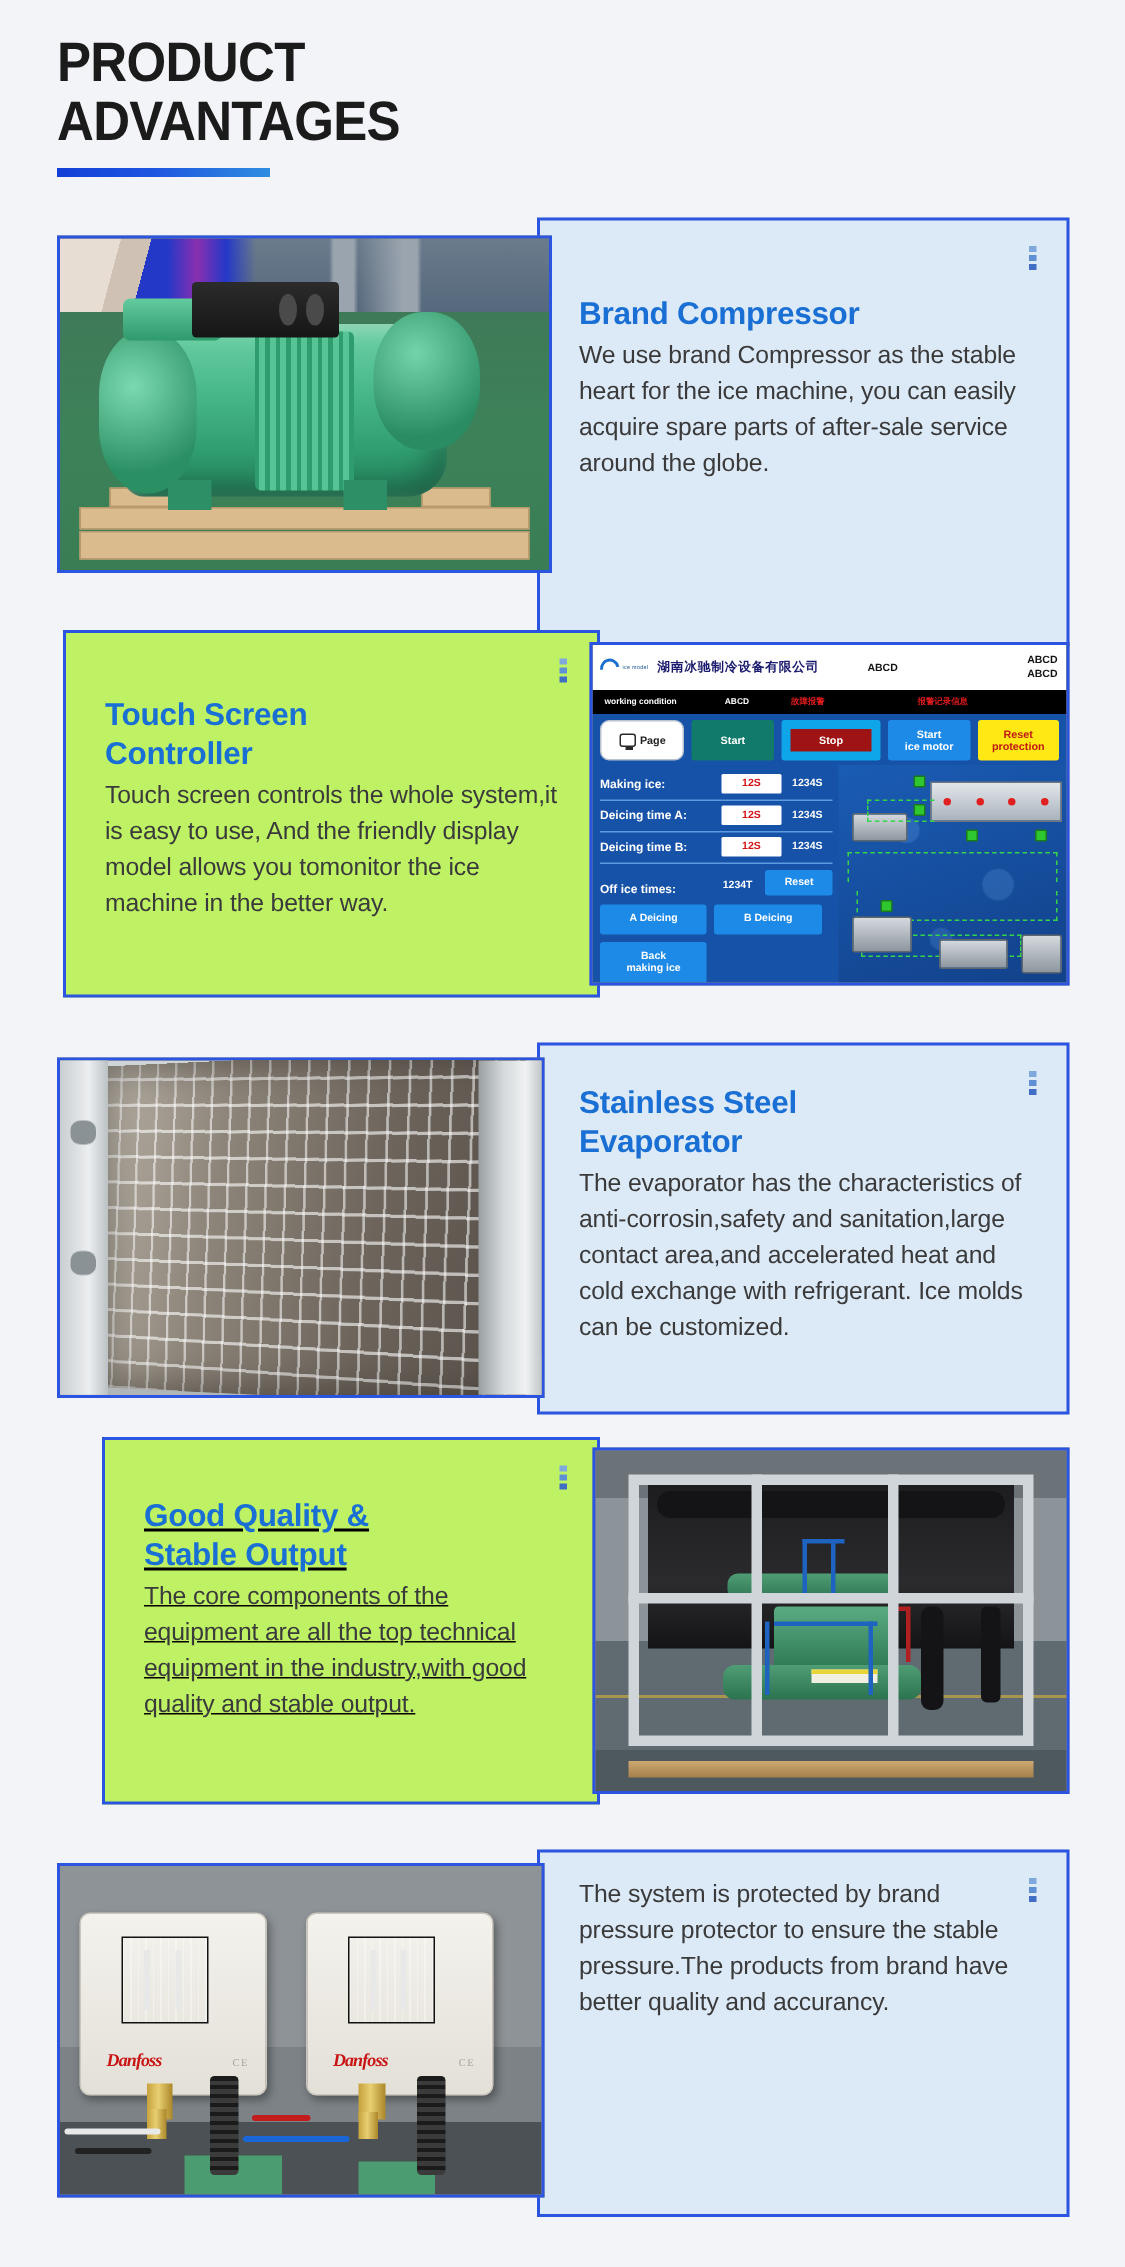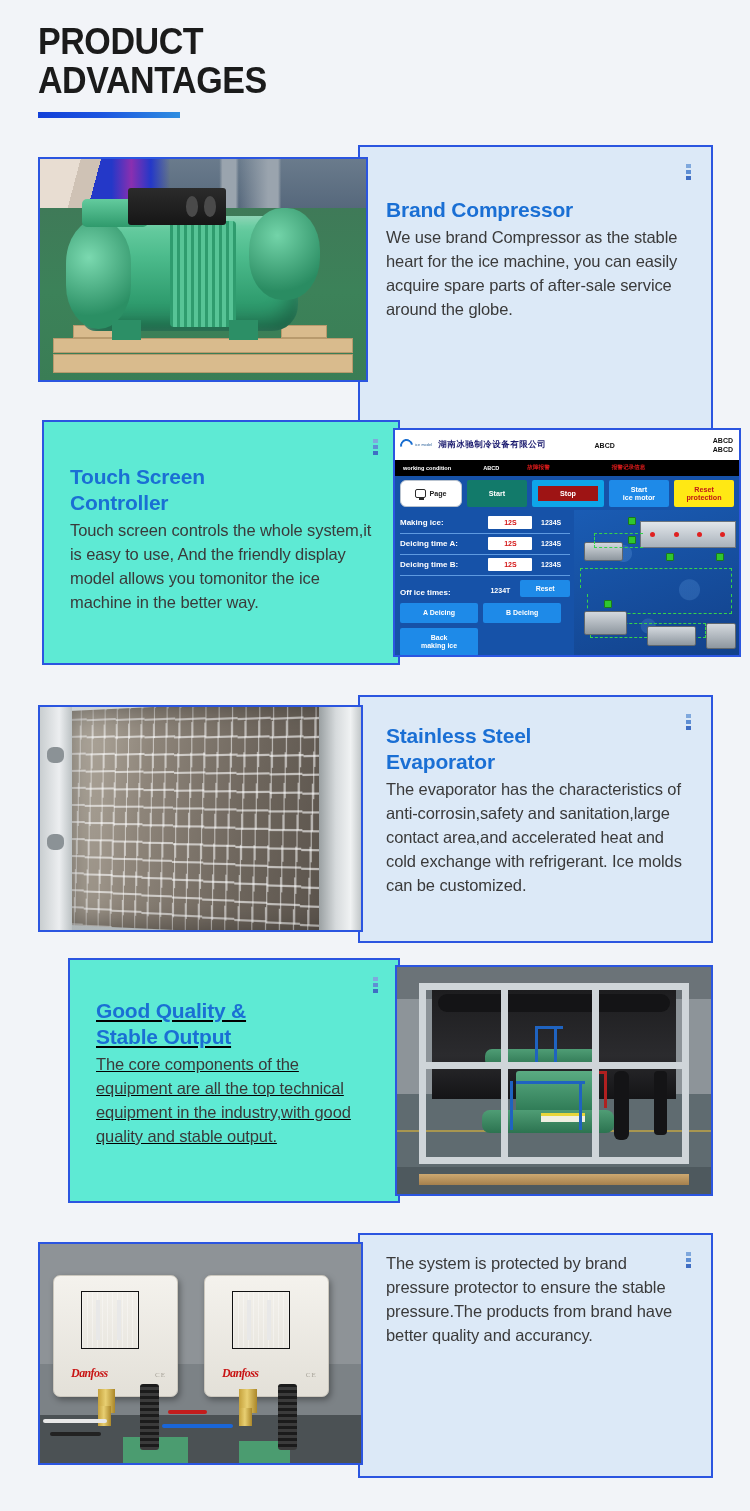--- a/index.html
+++ b/index.html
@@ -32,21 +32,21 @@
 
   
   .row { position: absolute; left: 0; width: 750px; }
 
   .card {
     position: absolute;
     border: 2px solid #2b55e0;
     padding: 16px 20px 14px 26px;
   }
   .card.tint  { background: #dce9f7; }
-  .card.plain { background: #5eead4; }
+  .card.plain { background: #bef264; }
 
   .card-title {
     color: #1a6fd4;
     font-weight: bold;
     font-size: 21px;
     line-height: 26px;
     letter-spacing: -0.2px;
     white-space: pre-line;
     margin-bottom: 2px;
   }
@@ -290,21 +290,21 @@
       <div class="kebab">
           <i></i>
           <i></i>
           <i></i>
         </div>
       <div class="card-title" style="margin-top:26px;">Touch Screen
 Controller</div>
       <div class="card-body">Touch screen controls the whole system,it is easy to use, And the friendly display model allows you tomonitor the ice machine in the better way.</div>
     </div>
 
-    <div class="photo" style="left:393px;top:8px;width:348px;height:229px;">
+    <div class="photo" style="left:393px;top:8px;width:320px;height:229px;">
       <div class="ph-inner hmi">
 
         <div class="hmi-top">
           <div class="hmi-logo">
             <div class="hmi-mark"></div>
             <div class="hmi-mark-txt">ice model</div>
           </div>
           <div class="hmi-cn">湖南冰驰制冷设备有限公司</div>
           <div class="hmi-abcd-mid">ABCD</div>
           <div class="hmi-abcd-r">

